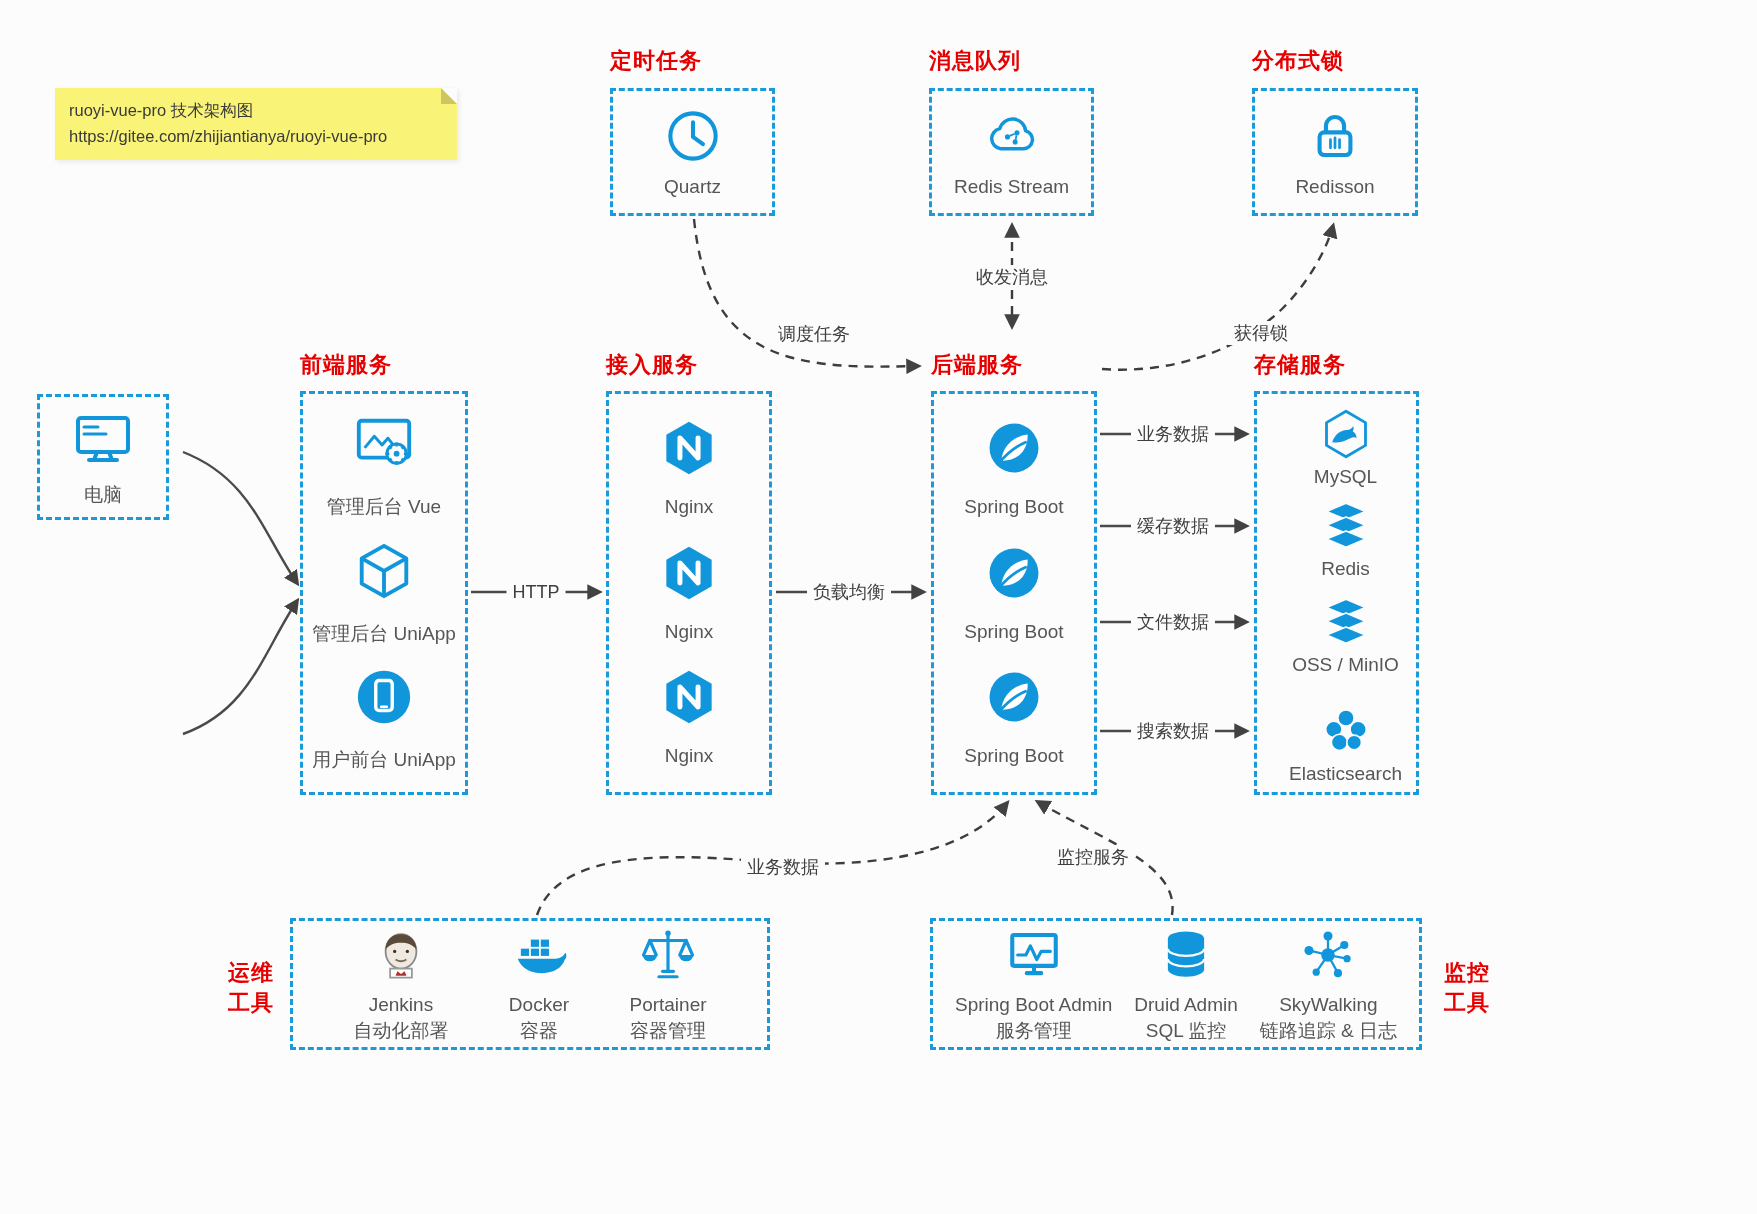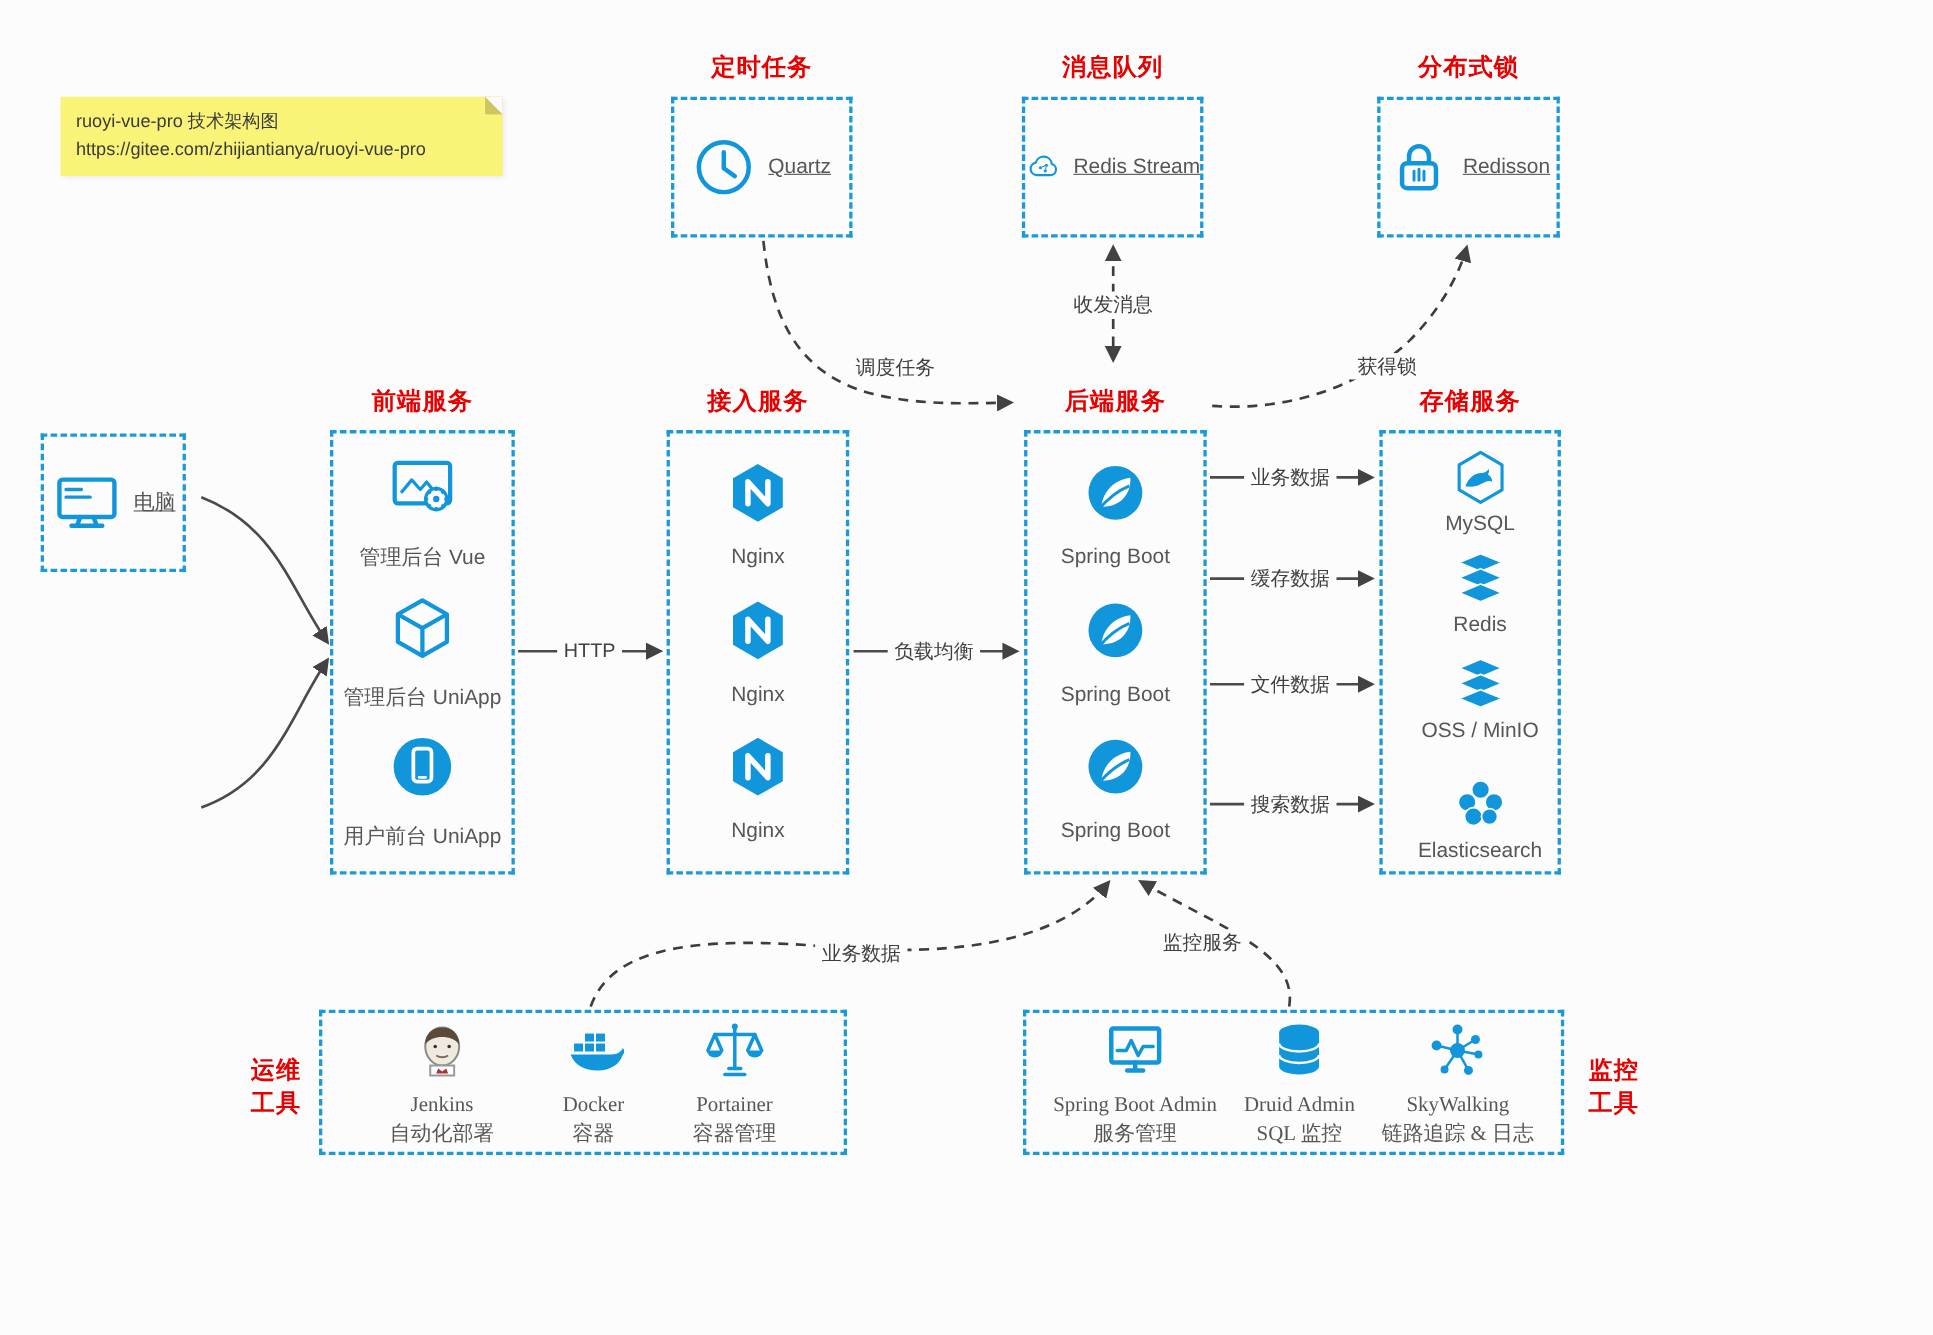--- a/index.html
+++ b/index.html
@@ -2,32 +2,32 @@
 <html><head>
 <meta charset="utf-8">
 <style>
   *{margin:0;padding:0;box-sizing:border-box;}
   html,body{background:#f4f4f4;}
   body{font-family:"Liberation Sans","DejaVu Sans",sans-serif;}
   .canvas{position:relative;width:1757px;height:1214px;background:#fcfcfc;overflow:hidden;color:#565656;}
   .wires{position:absolute;left:0;top:0;pointer-events:none;}
   .dashed-box{position:absolute;border:3px dashed #1a9ad9;display:flex;background:transparent;}
   .col{flex-direction:column;justify-content:space-evenly;align-items:center;}
-  .row{flex-direction:row;justify-content:space-evenly;align-items:center;font-family:Liberation Serif, serif;}
-  .topbox{flex-direction:row;justify-content:center;align-items:center;gap:11px;text-decoration:underline;}
+  .row{flex-direction:row;justify-content:space-evenly;align-items:center;}
+  .topbox{flex-direction:column;justify-content:center;align-items:center;gap:11px;}
   .node{display:flex;flex-direction:column;align-items:center;gap:19px;}
   .snode{position:absolute;left:0;width:100%;gap:6px;padding-left:18px;}
   .icon{color:#1296db;display:block;}
   .ic52{width:52px;height:52px;}
   .ic58{width:58px;height:58px;}
   .ic60{width:60px;height:60px;}
   .ic62{width:62px;height:62px;}
   .ic64{width:64px;height:64px;}
   .nlabel{font-size:19px;color:#565656;white-space:nowrap;}
-  .gtitle{position:absolute;color:#e60000;font-size:22px;font-weight:bold;text-align:center;letter-spacing:1px;}
+  .gtitle{position:absolute;color:#e60000;font-size:22px;font-weight:bold;text-align:left;letter-spacing:1px;}
   .side-title{position:absolute;color:#e60000;font-size:22px;font-weight:bold;line-height:1.35;text-align:center;letter-spacing:1px;}
   .elabel{position:absolute;transform:translate(-50%,-50%);background:#fcfcfc;padding:0 6px;font-size:18px;color:#3f3f3f;white-space:nowrap;}
   .note{position:absolute;left:55px;top:88px;width:402px;background:#f9f478;padding:9px 14px 10px;font-size:16.5px;color:#3a3a3a;line-height:1.6;box-shadow:2px 2px 5px rgba(0,0,0,0.08);}
   .note::after{content:"";position:absolute;top:0;right:0;border-width:0 16px 16px 0;border-style:solid;border-color:#fcfcfc #fcfcfc #cdc65f #cdc65f;}
   .bitem{display:flex;flex-direction:column;align-items:center;gap:2px;}
   .bitem .icon{margin-bottom:7px;}
   .bname,.bdesc{font-size:19px;color:#565656;text-align:center;line-height:1.25;white-space:nowrap;}
 </style>
 </head>
 <body>

